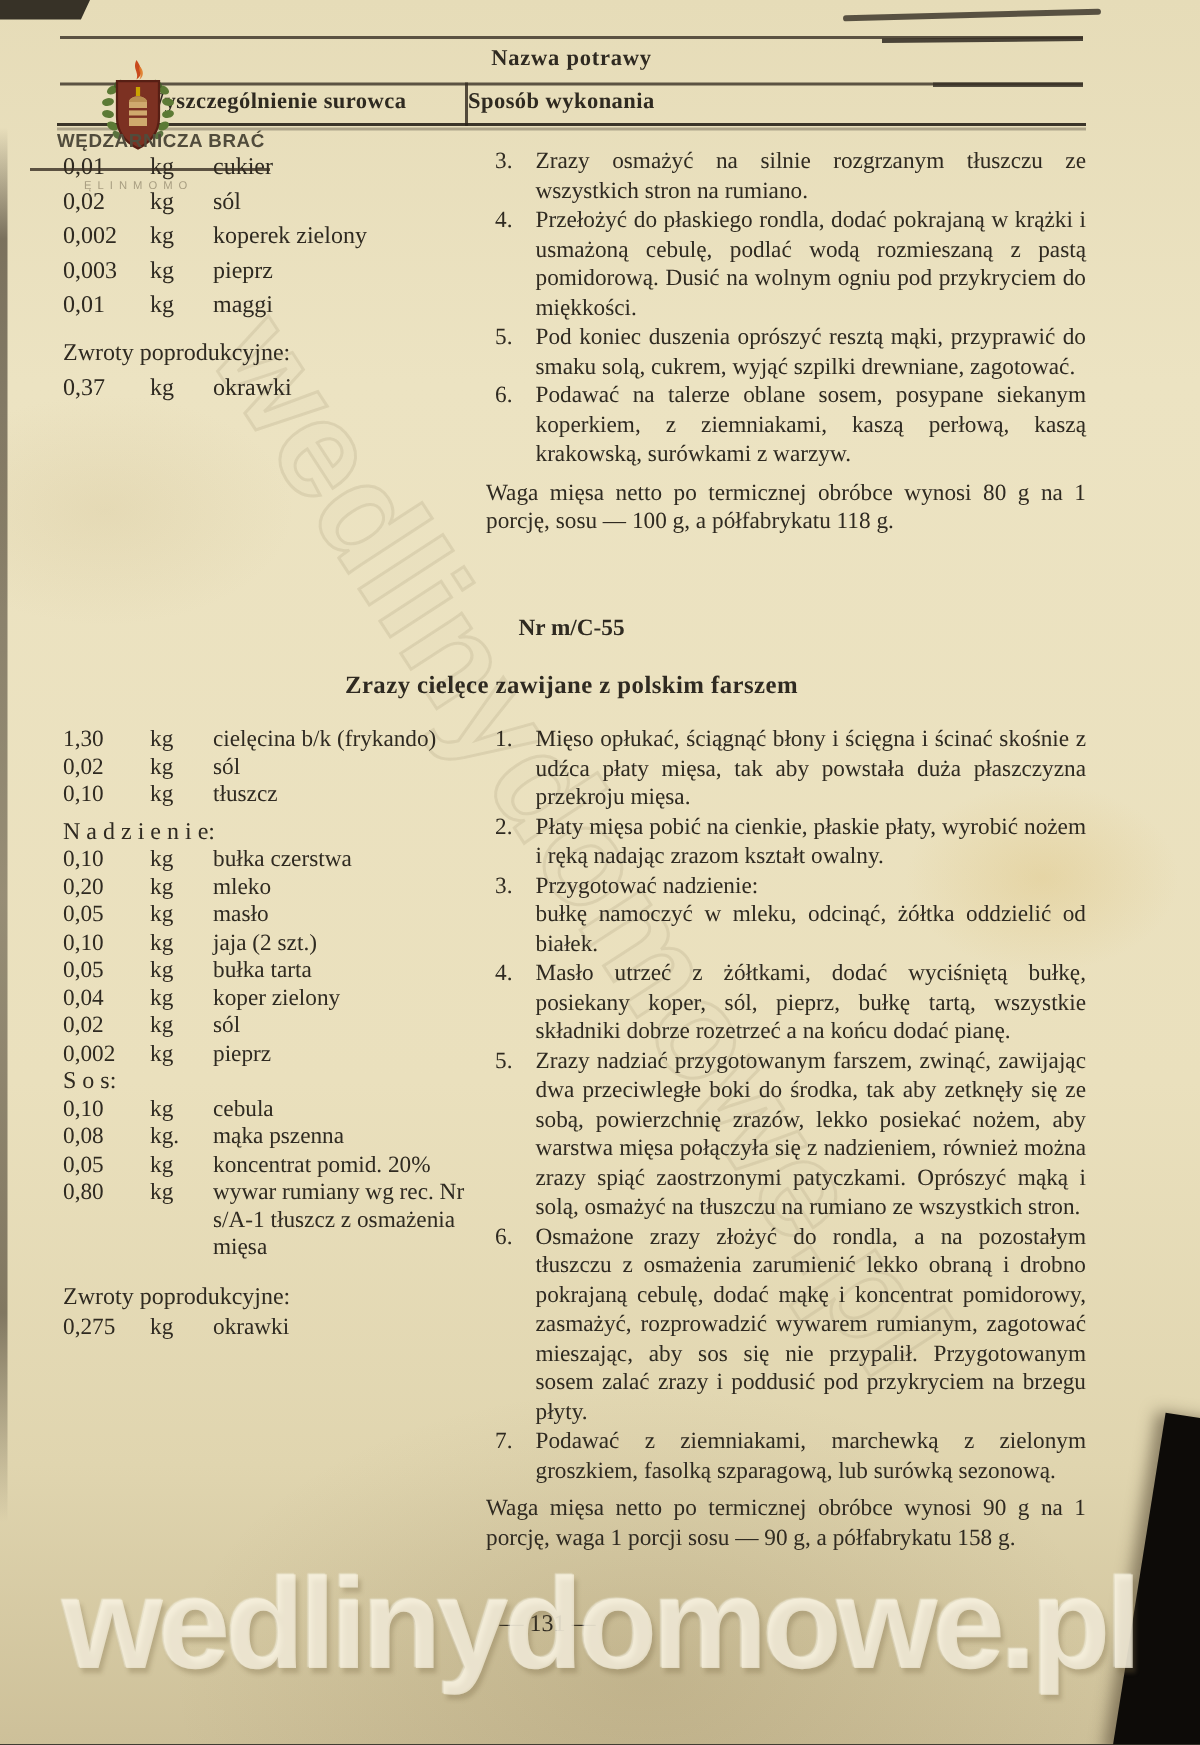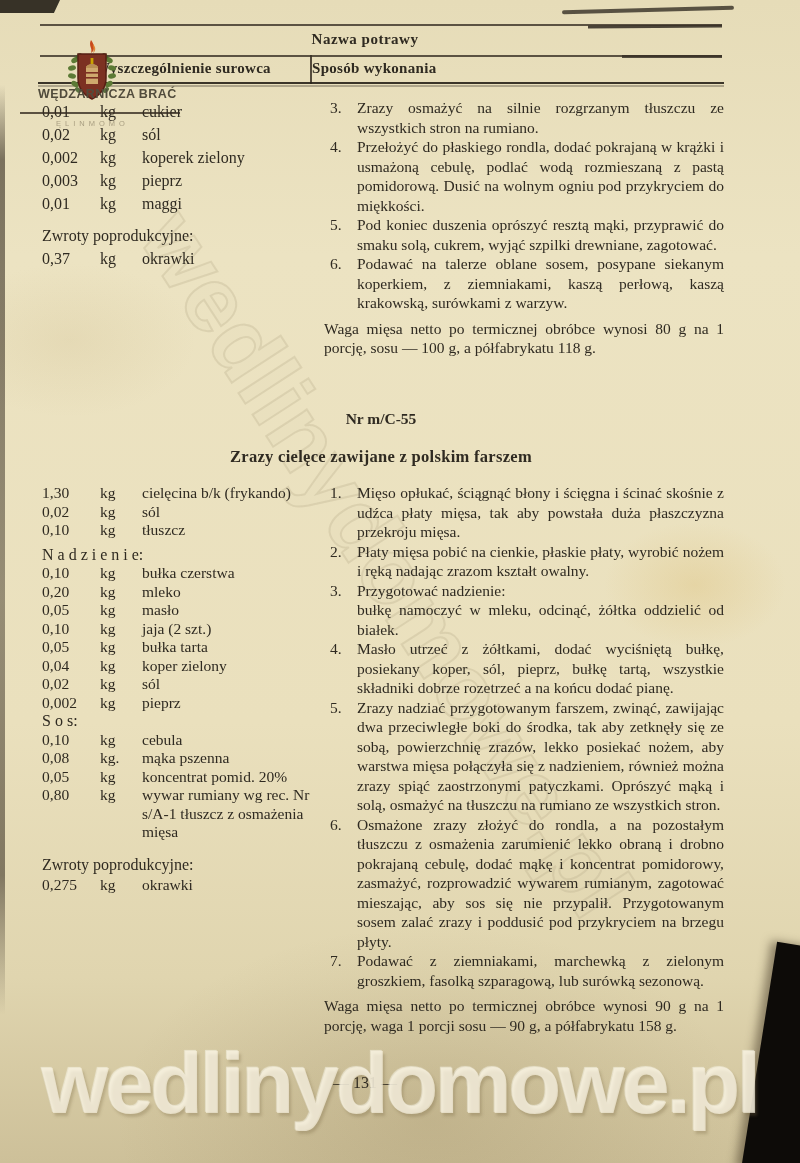--- a/index.html
+++ b/index.html
@@ -20,21 +20,21 @@
   .mark1{top:8px;left:562px;width:172px;height:4px;background:#352e24;border-radius:2px;transform:rotate(-1.5deg);opacity:.8;}
   .mark2{top:25px;left:588px;width:134px;height:3px;background:#2e2820;transform:rotate(-.5deg);opacity:.85;}
   .mark3{top:55px;left:622px;width:100px;height:3px;background:#2e2820;opacity:.8;}
   .strike{top:112px;left:20px;width:160px;height:2px;background:rgba(55,45,34,.8);z-index:4;}
   
   .rule{background:rgba(56,48,36,.8);height:2px;}
   .rule1{top:24px;left:40px;width:682px;}
   .rule2{top:55px;left:40px;width:682px;}
   .rule3{top:82px;left:38px;width:686px;height:2px;background:rgba(40,34,25,.9);box-shadow:0 3px 0 rgba(40,34,25,.3);}
   .vline{top:55px;left:310px;width:2px;height:29px;background:rgba(56,48,36,.85);}
-  .hdr-nazwa{top:31px;left:24px;width:682px;text-align:center;font-weight:bold;font-size:15px;letter-spacing:.5px;}
+  .hdr-nazwa{top:31px;left:40px;width:682px;text-align:center;font-weight:bold;font-size:15px;letter-spacing:.5px;}
   .hdr-left{top:60px;left:95px;font-weight:bold;font-size:15px;letter-spacing:.3px;}
   .hdr-right{top:60px;left:312px;width:410px;font-weight:bold;font-size:15px;letter-spacing:.3px;}
   
   .crest{left:66px;top:38px;z-index:6;}
   .brand{top:87px;left:38px;font-family:"Liberation Sans",sans-serif;font-size:12.5px;font-weight:600;letter-spacing:.4px;color:#514c3c;z-index:6;text-align:right;}
   .tinymark{top:119px;left:56px;font-family:Liberation Sans, sans-serif;font-size:7.5px;letter-spacing:4px;color:rgba(115,104,80,.55);z-index:4;text-align:right;}
   
   .ingcol{left:42px;width:274px;z-index:2;}
   .r1-left{top:100px;}
   .r2-left{top:484px;}

